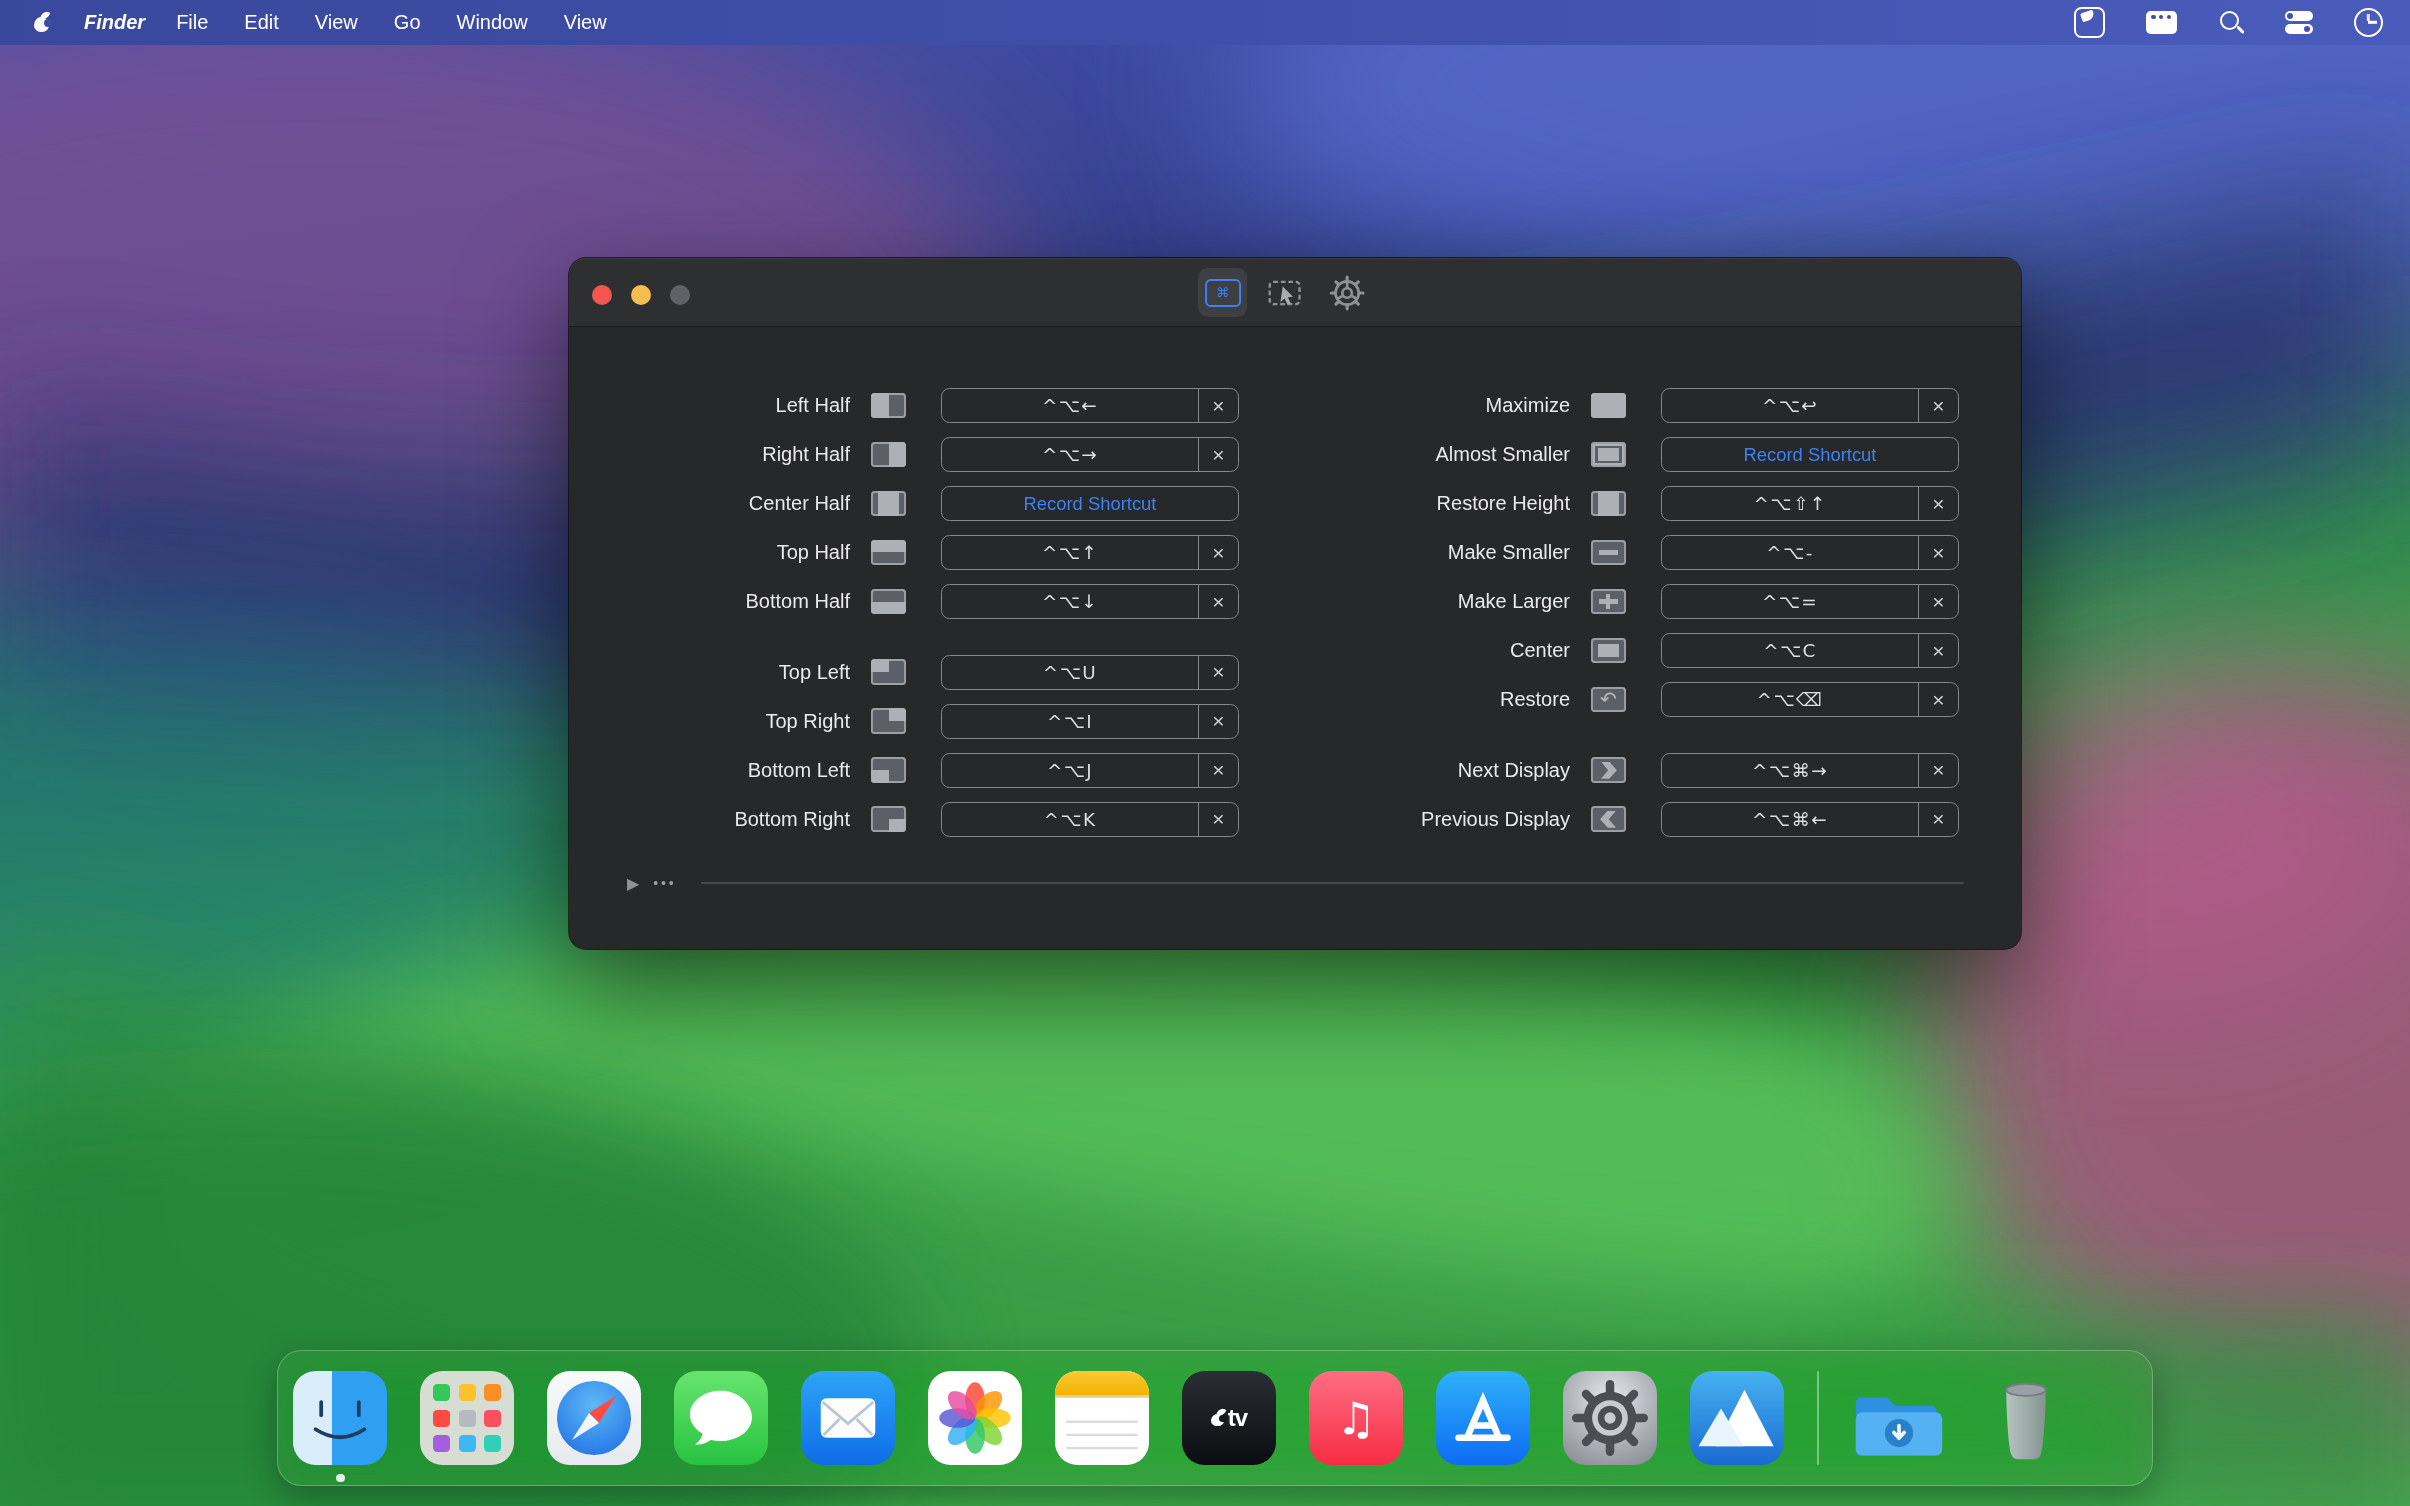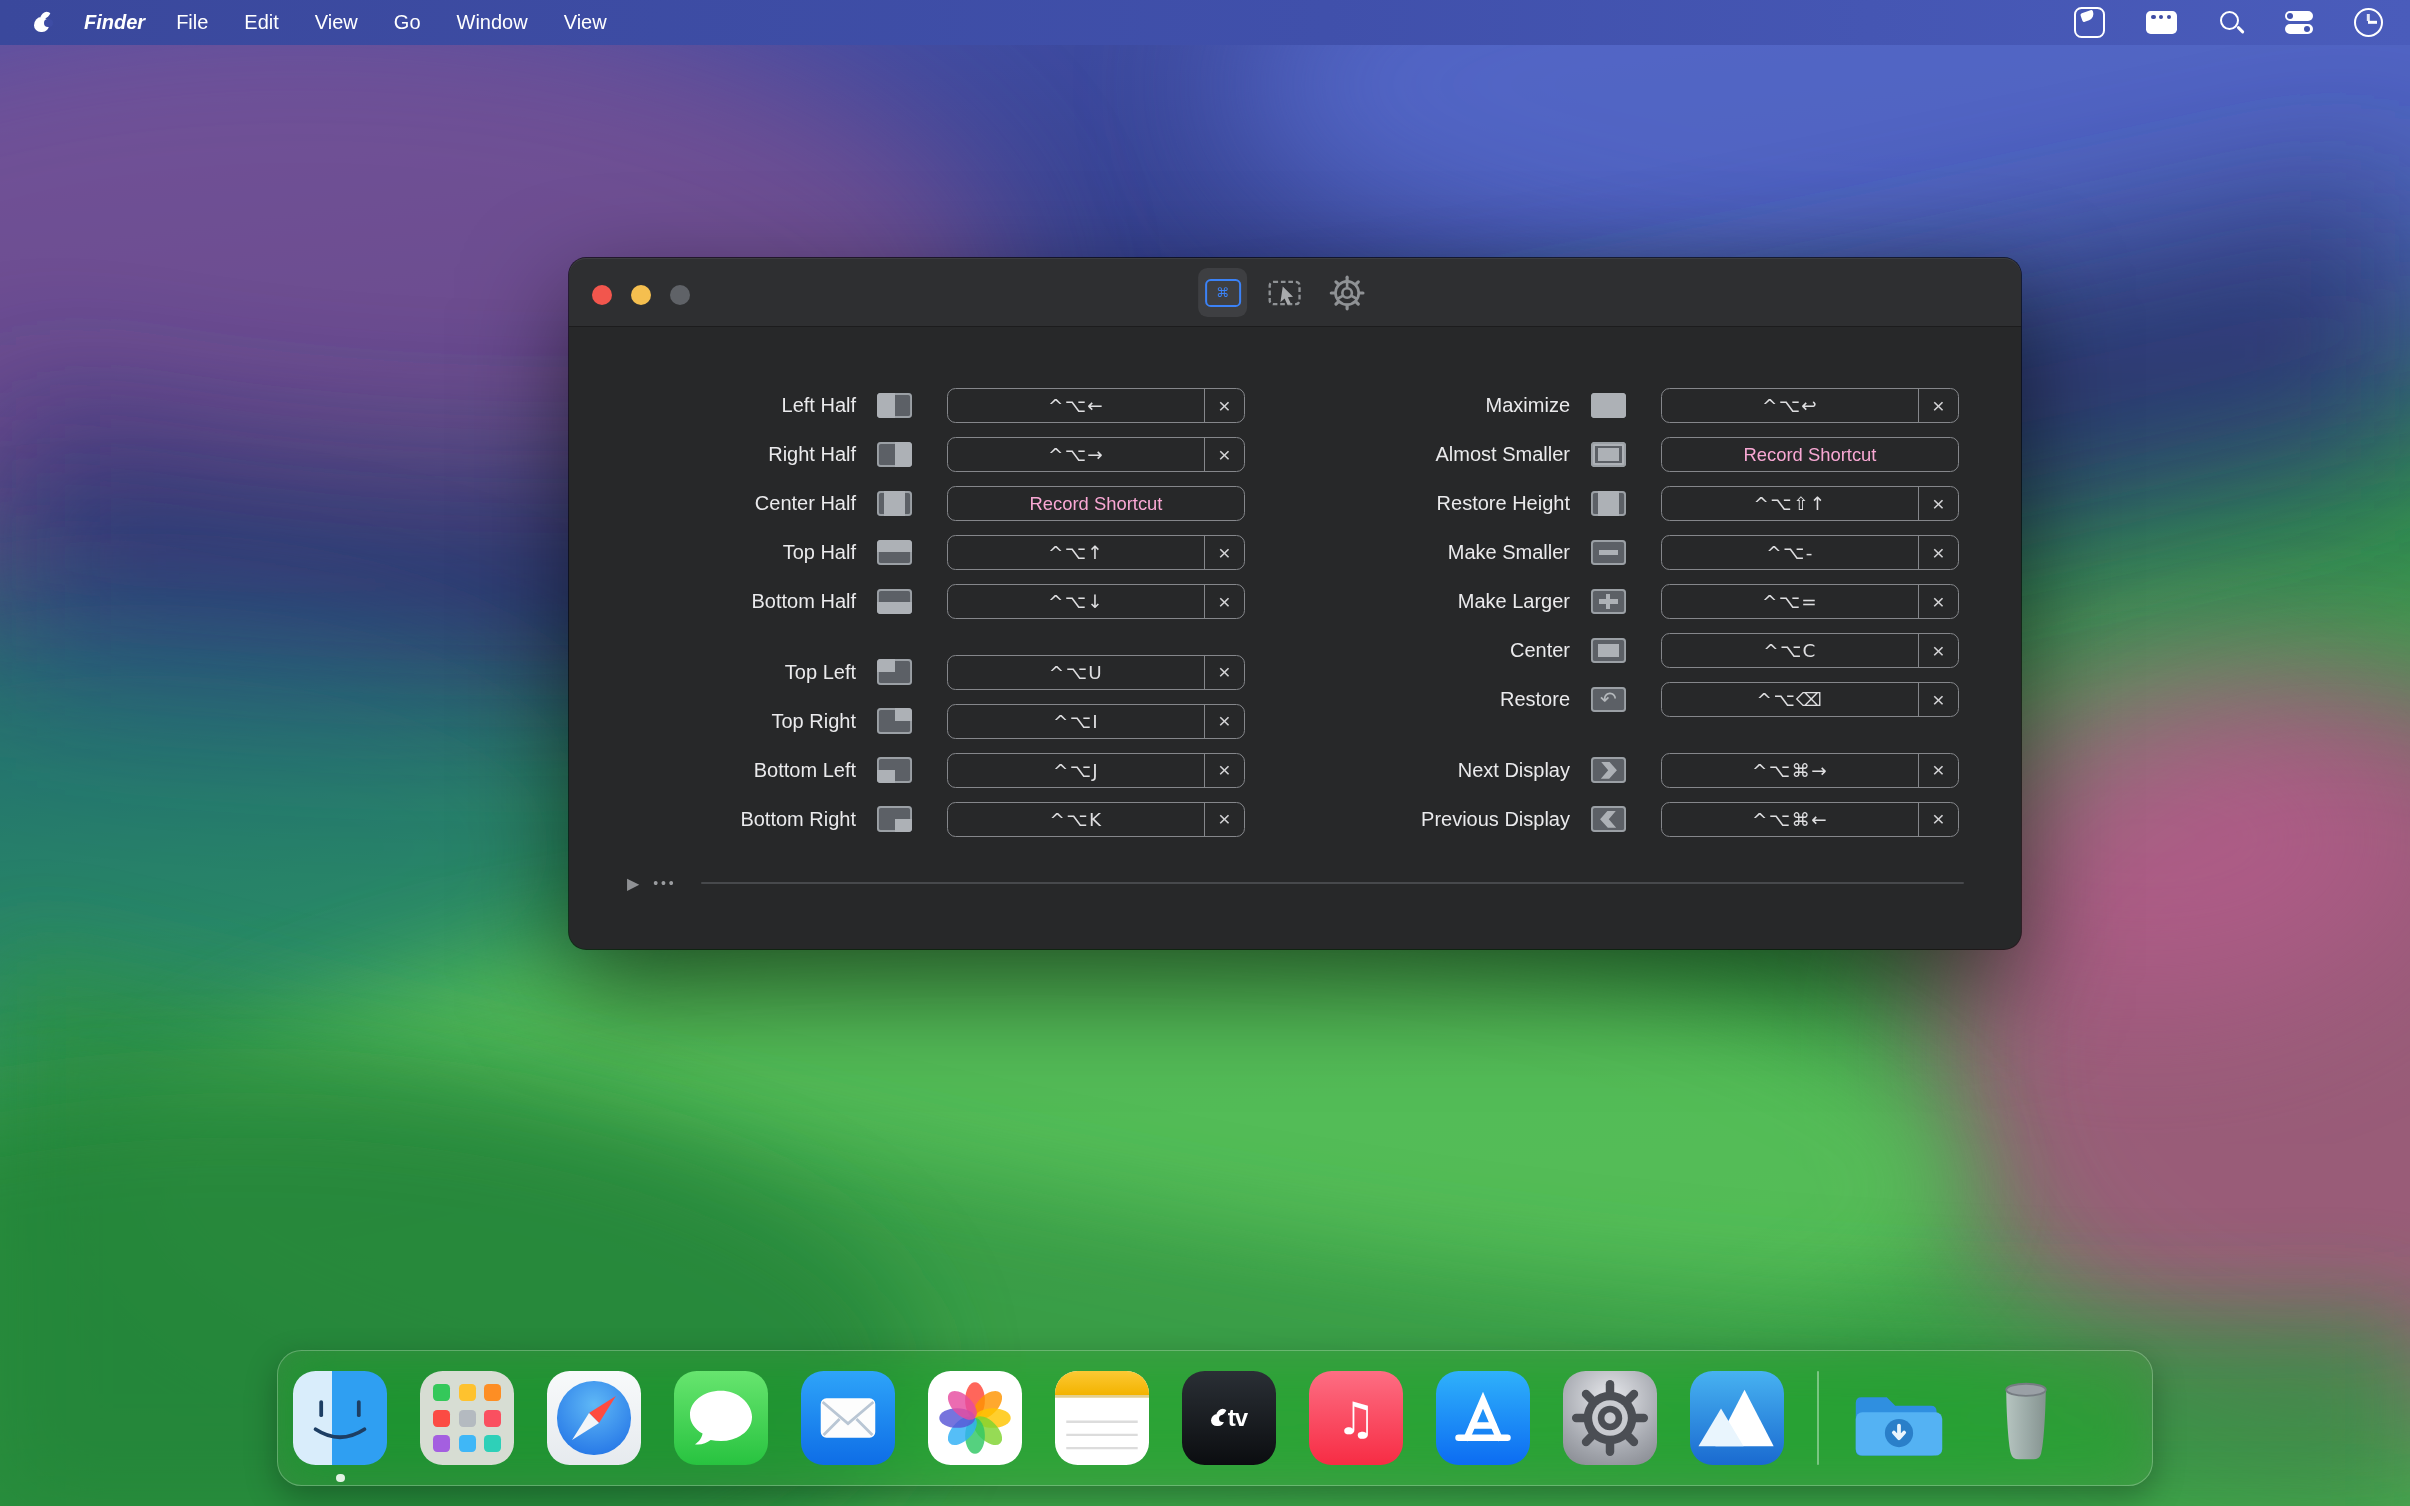--- a/index.html
+++ b/index.html
@@ -49,21 +49,21 @@
   .lights{position:absolute;left:22.6px;top:27px;display:flex;gap:19px;}
   .light{width:20px;height:20px;border-radius:50%;}
   .toolbar{position:absolute;left:50%;top:10.4px;transform:translateX(-56%);display:flex;align-items:center;gap:13px;}
   .tab{width:49px;height:49px;border-radius:9.4px;display:flex;align-items:center;justify-content:center;}
   .tab.sel{background:#3e3f42;}
   .cmdrect{width:32px;height:23.5px;border:2.4px solid #3b82f7;border-radius:5.6px;color:#3b82f7;
     font-size:13px;display:flex;align-items:center;justify-content:center;font-family:"DejaVu Sans",sans-serif;}
 
   
   .col{position:absolute;top:123px;width:726px;}
-  .col.left{left:12px}.col.right{left:726px}
+  .col.left{left:6px}.col.right{left:726px}
   .group + .group{margin-top:21.7px;}
   .srow{height:49px;display:flex;align-items:center;}
   .rlabel{width:275px;text-align:right;font-size:20px;color:#eaeaec;flex:none;white-space:nowrap;}
   .mini{margin-left:21px;width:35px;height:25.4px;border-radius:3.8px;flex:none;position:relative;
     background:#5c6066;box-shadow:inset 0 0 0 1.9px #9ba0a5;overflow:hidden;}
   .mini i{position:absolute;}
   .mini .hl{background:#adb1b6;}
   .left-half .hl{left:0;top:0;bottom:0;width:50%;}
   .right-half .hl{right:0;top:0;bottom:0;width:50%;}
   .center-half .hl,.maximize-height .hl{left:21%;width:58%;top:0;bottom:0;}
@@ -85,21 +85,21 @@
   .next-display .hl{left:28%;right:26%;top:16%;bottom:16%;
     clip-path:polygon(0 0,52% 0,100% 50%,52% 100%,0 100%,46% 50%);}
   .previous-display .hl{left:26%;right:28%;top:16%;bottom:16%;
     clip-path:polygon(100% 0,48% 0,0 50%,48% 100%,100% 100%,54% 50%);}
 
   .field{margin-left:35px;width:298px;height:35px;border:1.9px solid #85878b;border-radius:8.5px;
     display:flex;align-items:center;color:#dedee0;box-sizing:border-box;}
   .fmain{flex:1;text-align:center;font-size:18.4px;letter-spacing:1.4px;font-family:"DejaVu Sans","Liberation Sans",sans-serif;}
   .fx{width:40px;align-self:stretch;border-left:1.9px solid #85878b;font-size:21px;color:#d3d3d5;}
   .rec{margin-left:35px;width:298px;height:35px;border:1.9px solid #85878b;border-radius:8.5px;
-    font-size:18.4px;color:#f9a8d4;box-sizing:border-box;}
+    font-size:18.4px;color:#3b82f6;box-sizing:border-box;}
 
   .wfooter{position:absolute;left:58px;right:57px;top:612px;height:26px;display:flex;align-items:center;}
   .disc{color:#8f9194;font-size:16px;font-family:"DejaVu Sans",sans-serif;}
   .more{color:#9a9c9f;font-size:14px;letter-spacing:2.8px;margin-left:14px;}
   .fdiv{flex:1;height:1.9px;background:#47494c;margin-left:24.5px;border-radius:0.9px;}
 
   
   .dock{position:absolute;left:277px;top:1350px;width:1876px;height:136px;border-radius:24.5px;
     background:rgba(92,146,84,.32);backdrop-filter:blur(26px) saturate(1.5);
     border:0.9px solid rgba(255,255,255,.25);box-shadow:0 11.3px 32px rgba(0,0,0,.28);

